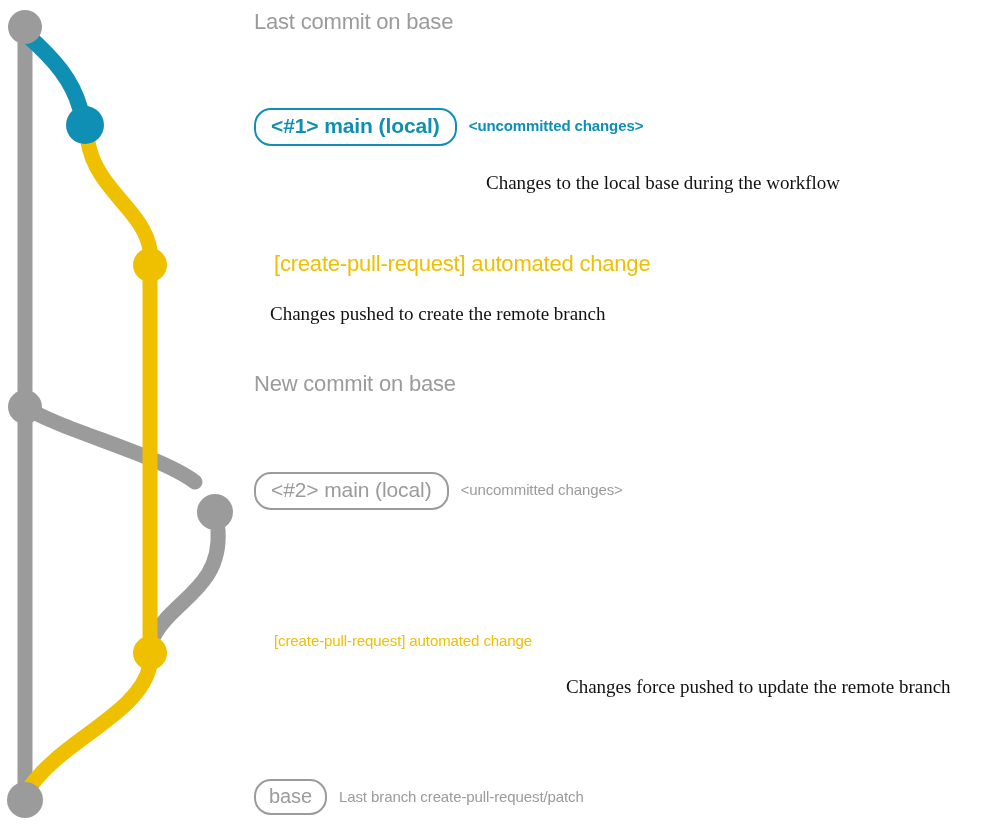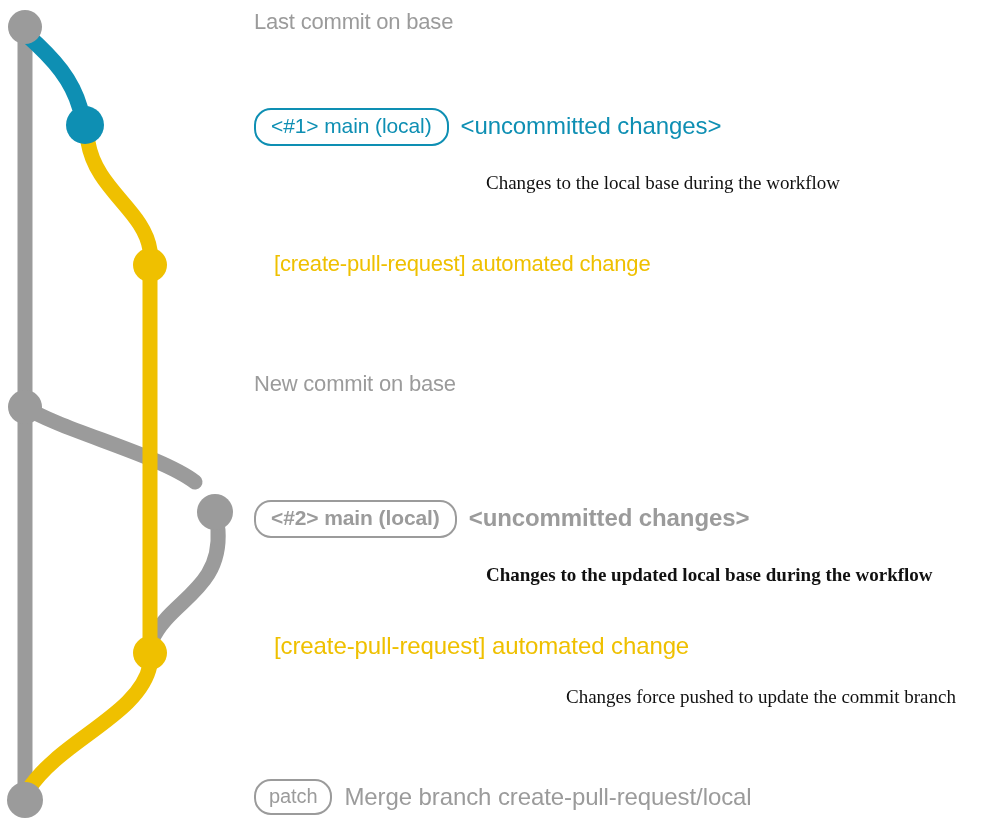--- a/index.html
+++ b/index.html
@@ -58,21 +58,21 @@
     box-sizing: border-box;
   }
   .pill.small {
     font-size: 20px;
     padding: 4px 13px 6px 13px;
     border-width: 2px;
   }
 
   
   .subject {
-    font-size: 24px;
+    font-size: 15px;
     line-height: 1.12;
     letter-spacing: -0.1px;
     margin-left: 12px;
     white-space: nowrap;
   }
 
   
   .subject-solo {
     font-size: 22px;
     line-height: 1.12;
@@ -84,21 +84,21 @@
   .desc {
     font-family: "Liberation Serif", serif;
     font-size: 19px;
     line-height: 1.15;
     color: #111111;
     white-space: nowrap;
     margin-top: 26px;
   }
 
   
-  .c-blue   { color: #0e8fb3; }
+  .c-blue   { color: #0e8fb3; font-weight: bold; }
   .c-yellow { color: #efc000; margin-left: 20px; }
   .c-gray   { color: #9b9b9b; }
 </style>
 </head>
 <body>
 
 <svg id="graph-svg" viewBox="0 0 981 827">
 
   <path d="M 25 27 L 25 800" stroke="#9b9b9b" stroke-width="15" fill="none" stroke-linecap="round"></path>
 
@@ -136,43 +136,43 @@
       <span class="pill c-blue">&lt;#1&gt; main (local)</span>
       <span class="subject c-blue">&lt;uncommitted changes&gt;</span>
     </div>
     <div class="desc" style="margin-left:232px;">Changes to the local base during the workflow</div>
   </div>
 
   <div class="row" style="top:252px;">
     <div class="row-head">
       <span class="subject-solo c-yellow">[create-pull-request] automated change</span>
     </div>
+    <div class="desc" style="margin-left:16px;">Changes pushed to create the remote branch</div>
   </div>
 
   <div class="row" style="top:372px;">
     <div class="row-head">
       <span class="subject-solo c-gray">New commit on base</span>
     </div>
   </div>
 
-  <div class="row" style="top:500px;font-weight:bold;">
+  <div class="row" style="top:472px;">
     <div class="row-head">
       <span class="pill c-gray">&lt;#2&gt; main (local)</span>
       <span class="subject c-gray">&lt;uncommitted changes&gt;</span>
     </div>
-    <div class="desc" style="margin-left:232px;">Changes to the updated local base during the workflow</div>
   </div>
 
   <div class="row" style="top:633px;">
     <div class="row-head">
       <span class="subject c-yellow">[create-pull-request] automated change</span>
     </div>
-    <div class="desc" style="margin-left:312px;">Changes force pushed to update the commit branch</div>
+    <div class="desc" style="margin-left:312px;">Changes force pushed to update the remote branch</div>
   </div>
 
   <div class="row" style="top:779px;">
     <div class="row-head">
-      <span class="pill small c-gray">patch</span>
-      <span class="subject c-gray">Merge branch create-pull-request/local</span>
+      <span class="pill small c-gray">base</span>
+      <span class="subject c-gray">Last branch create-pull-request/patch</span>
     </div>
   </div>
 
 </div>
 
 </body></html>

